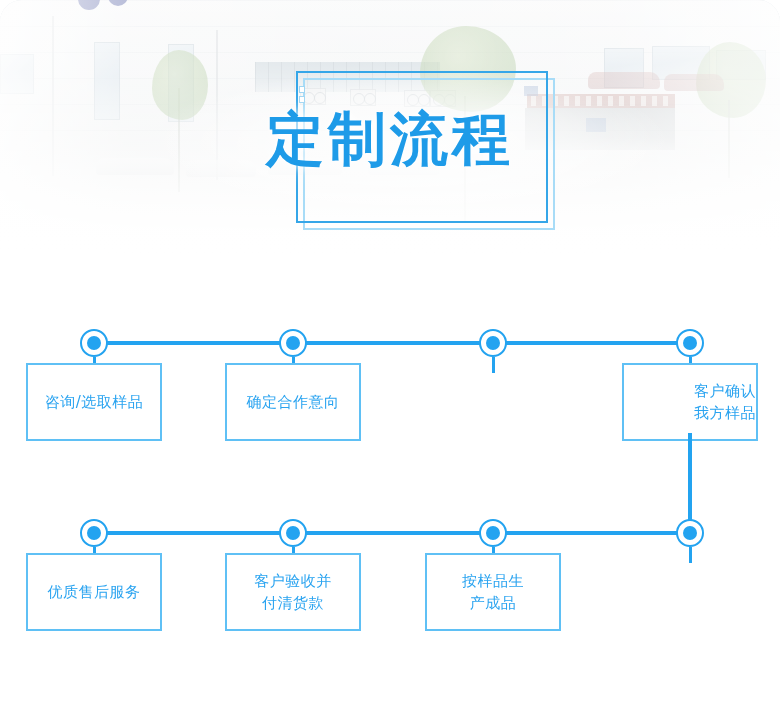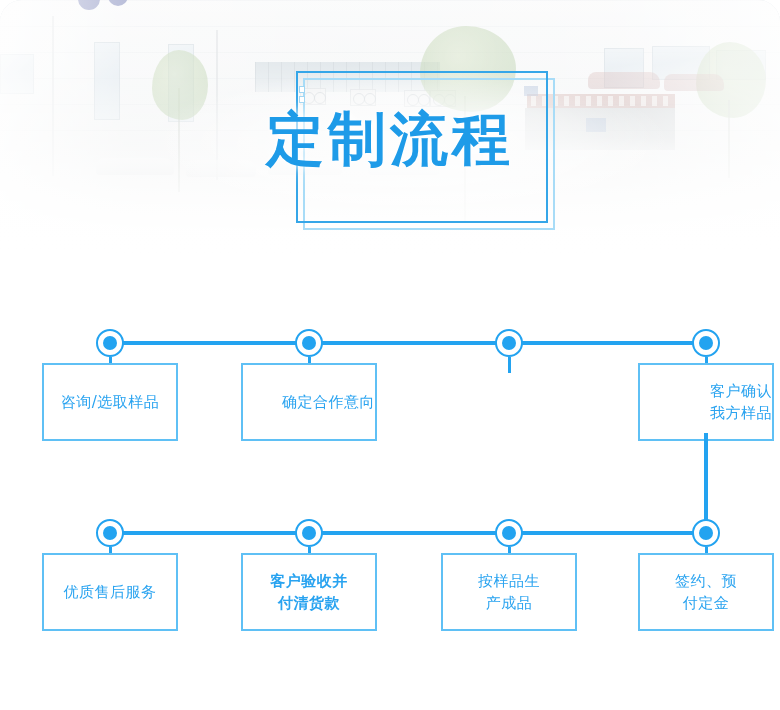--- a/index.html
+++ b/index.html
@@ -239,21 +239,21 @@
     letter-spacing: 4px;
     color: #1e9be8;
     line-height: 1;
     text-shadow: 0 0 10px rgba(255,255,255,.95), 0 0 22px rgba(255,255,255,.8);
     white-space: nowrap;
   }
 
   
   #flow {
     position: absolute;
-    left: 16px; top: 258px;
+    left: 0; top: 258px;
     width: 668px;
     height: 452px;
     background: #ffffff;
     padding-left: 12px;
   }
 
   .row { position: absolute; left: 0; width: 780px; height: 170px; }
   #row-1 { top: 33px; }
   #row-2 { top: 223px; }
 
@@ -397,21 +397,21 @@
         </div>
       <div class="stem" style="left:94px;"></div>
       <div class="box" style="left:94px;">
         <span>咨询/选取样品</span>
       </div>
 
       <div class="node" style="left:293px;">
           <i></i>
         </div>
       <div class="stem" style="left:293px;"></div>
-      <div class="box" style="left:293px;justify-content:flex-end;">
+      <div class="box" style="left:293px;">
         <span>确定合作意向</span>
       </div>
 
       <div class="node" style="left:493px;">
           <i></i>
         </div>
       <div class="stem" style="left:493px;"></div>
 
       <div class="node" style="left:690px;">
           <i></i>
@@ -434,37 +434,33 @@
         </div>
       <div class="stem" style="left:94px;"></div>
       <div class="box" style="left:94px;">
         <span>优质售后服务</span>
       </div>
 
       <div class="node" style="left:293px;">
           <i></i>
         </div>
       <div class="stem" style="left:293px;"></div>
-      <div class="box" style="left:293px;font-weight:bold;">
+      <div class="box" style="left:293px;">
         <span>客户验收并
 付清货款</span>
       </div>
 
       <div class="node" style="left:493px;">
           <i></i>
         </div>
       <div class="stem" style="left:493px;"></div>
       <div class="box" style="left:493px;">
         <span>按样品生
 产成品</span>
       </div>
 
       <div class="node" style="left:690px;">
           <i></i>
         </div>
       <div class="stem" style="left:690px;"></div>
-      <div class="box" style="left:690px;">
-        <span>签约、预
-付定金</span>
-      </div>
     </div>
   </div>
 </div>
 
 </body></html>

